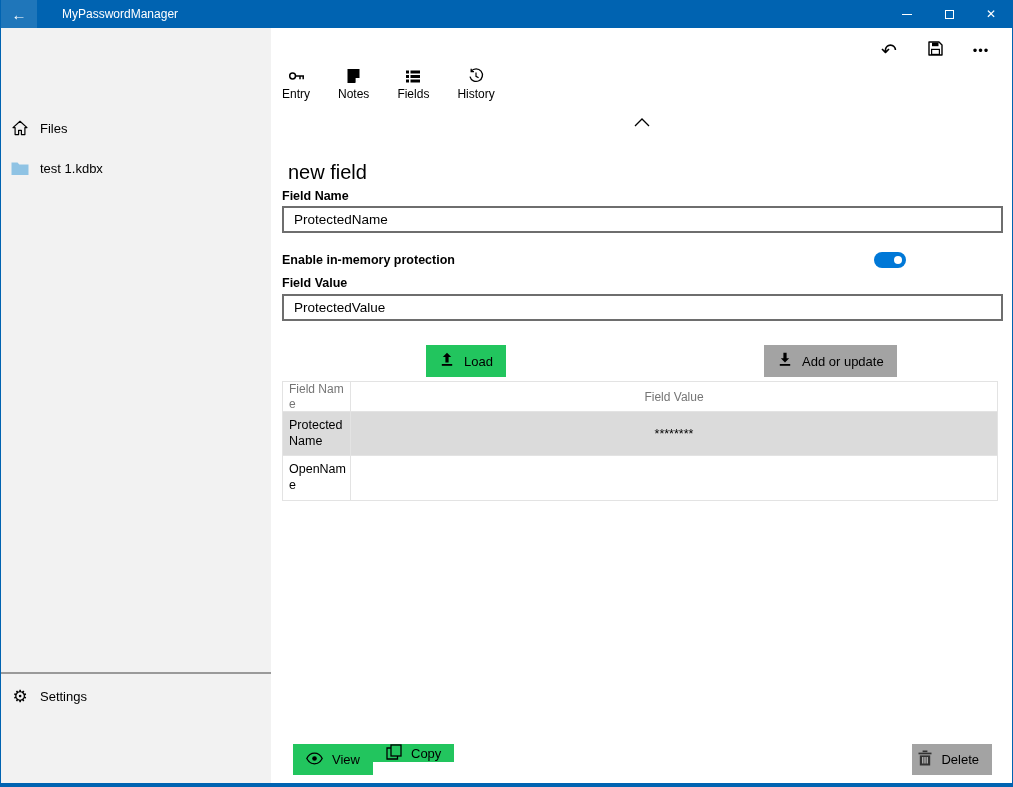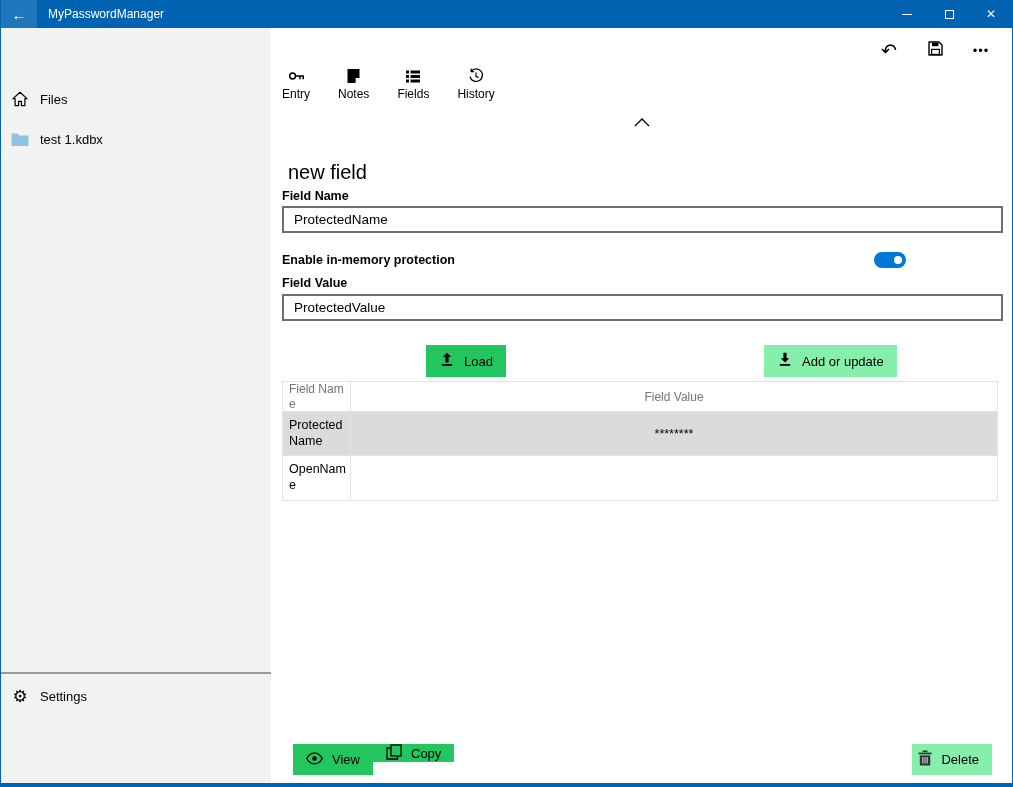--- a/index.html
+++ b/index.html
@@ -8,31 +8,31 @@
 
   .window {
     position:relative; width:1013px; height:787px; background:#fff;
     border-left:1px solid #0063B1; border-right:1px solid #0063B1; border-bottom:4px solid #0063B1;
     overflow:hidden;
   }
 
   
   .titlebar { height:28px; background:#0063B1; display:flex; align-items:center; color:#fff; }
   .back-btn { width:36px; height:28px; border:none; background:rgba(255,255,255,0.12); color:#fff; font-size:15px; cursor:pointer; font-family:inherit; }
-  .app-title { font-size:12px; margin-left:11px; }
+  .app-title { font-size:12px; margin-left:25px; }
   .win-controls { margin-left:auto; display:flex; height:100%; }
   .win-controls button { width:42px; height:100%; border:none; background:transparent; color:#fff; display:flex; align-items:center; justify-content:center; font-size:12px; cursor:pointer; font-family:inherit; }
   .glyph-min { display:block; width:10px; height:1px; background:#fff; }
   .glyph-max { display:block; width:9px; height:9px; border:1px solid #fff; }
 
   
   .sidebar { position:absolute; left:0; top:28px; bottom:0; width:270px; background:#F2F2F2; }
   .nav-item { height:40px; display:flex; align-items:center; padding-left:10px; gap:11px; font-size:13px; color:#000; cursor:pointer; }
   .nav-item .ico { width:18px; display:flex; justify-content:center; align-items:center; }
-  .top-group { padding-top:51px; }
+  .top-group { padding-top:80px; }
   .sidebar-bottom { position:absolute; top:644px; left:0; right:0; border-top:2px solid #9a9a9a; padding-top:2px; }
   .gear-glyph { font-size:17px; line-height:1; }
 
   
   .main { position:absolute; left:270px; top:28px; right:0; bottom:0; background:#fff; }
 
   .commandbar { position:absolute; top:4px; right:8px; display:flex; }
   .cmd-btn { width:46px; height:36px; border:none; background:transparent; display:flex; align-items:center; justify-content:center; color:#000; cursor:pointer; font-family:inherit; }
   .undo-glyph { font-size:19px; line-height:1; }
   .more-glyph { font-size:13px; letter-spacing:1px; }
@@ -52,21 +52,21 @@
 
   .textbox { position:absolute; left:11px; width:721px; height:27px; border:2px solid #6e6e6e; background:#fff; color:#000; font-size:13.5px; padding:0 10px; font-family:inherit; }
   .tb-name { top:178px; }
   .tb-value { top:266px; }
 
   .toggle { position:absolute; left:603px; top:224px; width:32px; height:16px; border-radius:8px; background:#0078D7; border:none; cursor:pointer; }
   .toggle .knob { position:absolute; right:4px; top:4px; width:8px; height:8px; border-radius:50%; background:#fff; }
 
   .btn { display:inline-flex; align-items:center; gap:9px; border:none; font-size:13px; font-family:inherit; color:#000; height:32px; padding:0 13px; cursor:pointer; }
   .btn.light { background:#22c55e; }
-  .btn.dark { background:#86efac; }
+  .btn.dark { background:#a3a3a3; }
   .load-btn { position:absolute; left:155px; top:317px; }
   .add-btn { position:absolute; left:493px; top:317px; }
 
   .table { position:absolute; left:11px; top:353px; width:716px; border:1px solid #E3E3E3; font-size:12.5px; color:#000; }
   .t-row { display:flex; }
   .t-row.header { height:29px; color:#757575; font-size:12px; }
   .t-row.data { min-height:42px; border-top:1px solid #E3E3E3; cursor:pointer; }
   .t-row.selected { background:#DBDBDB; }
   .t-col-name { width:68px; border-right:1px solid #E3E3E3; padding:6px 3px 6px 6px; display:flex; align-items:center; word-break:break-all; line-height:1.25; }
   .t-row.header .t-col-name { padding:0 0 0 6px; }

